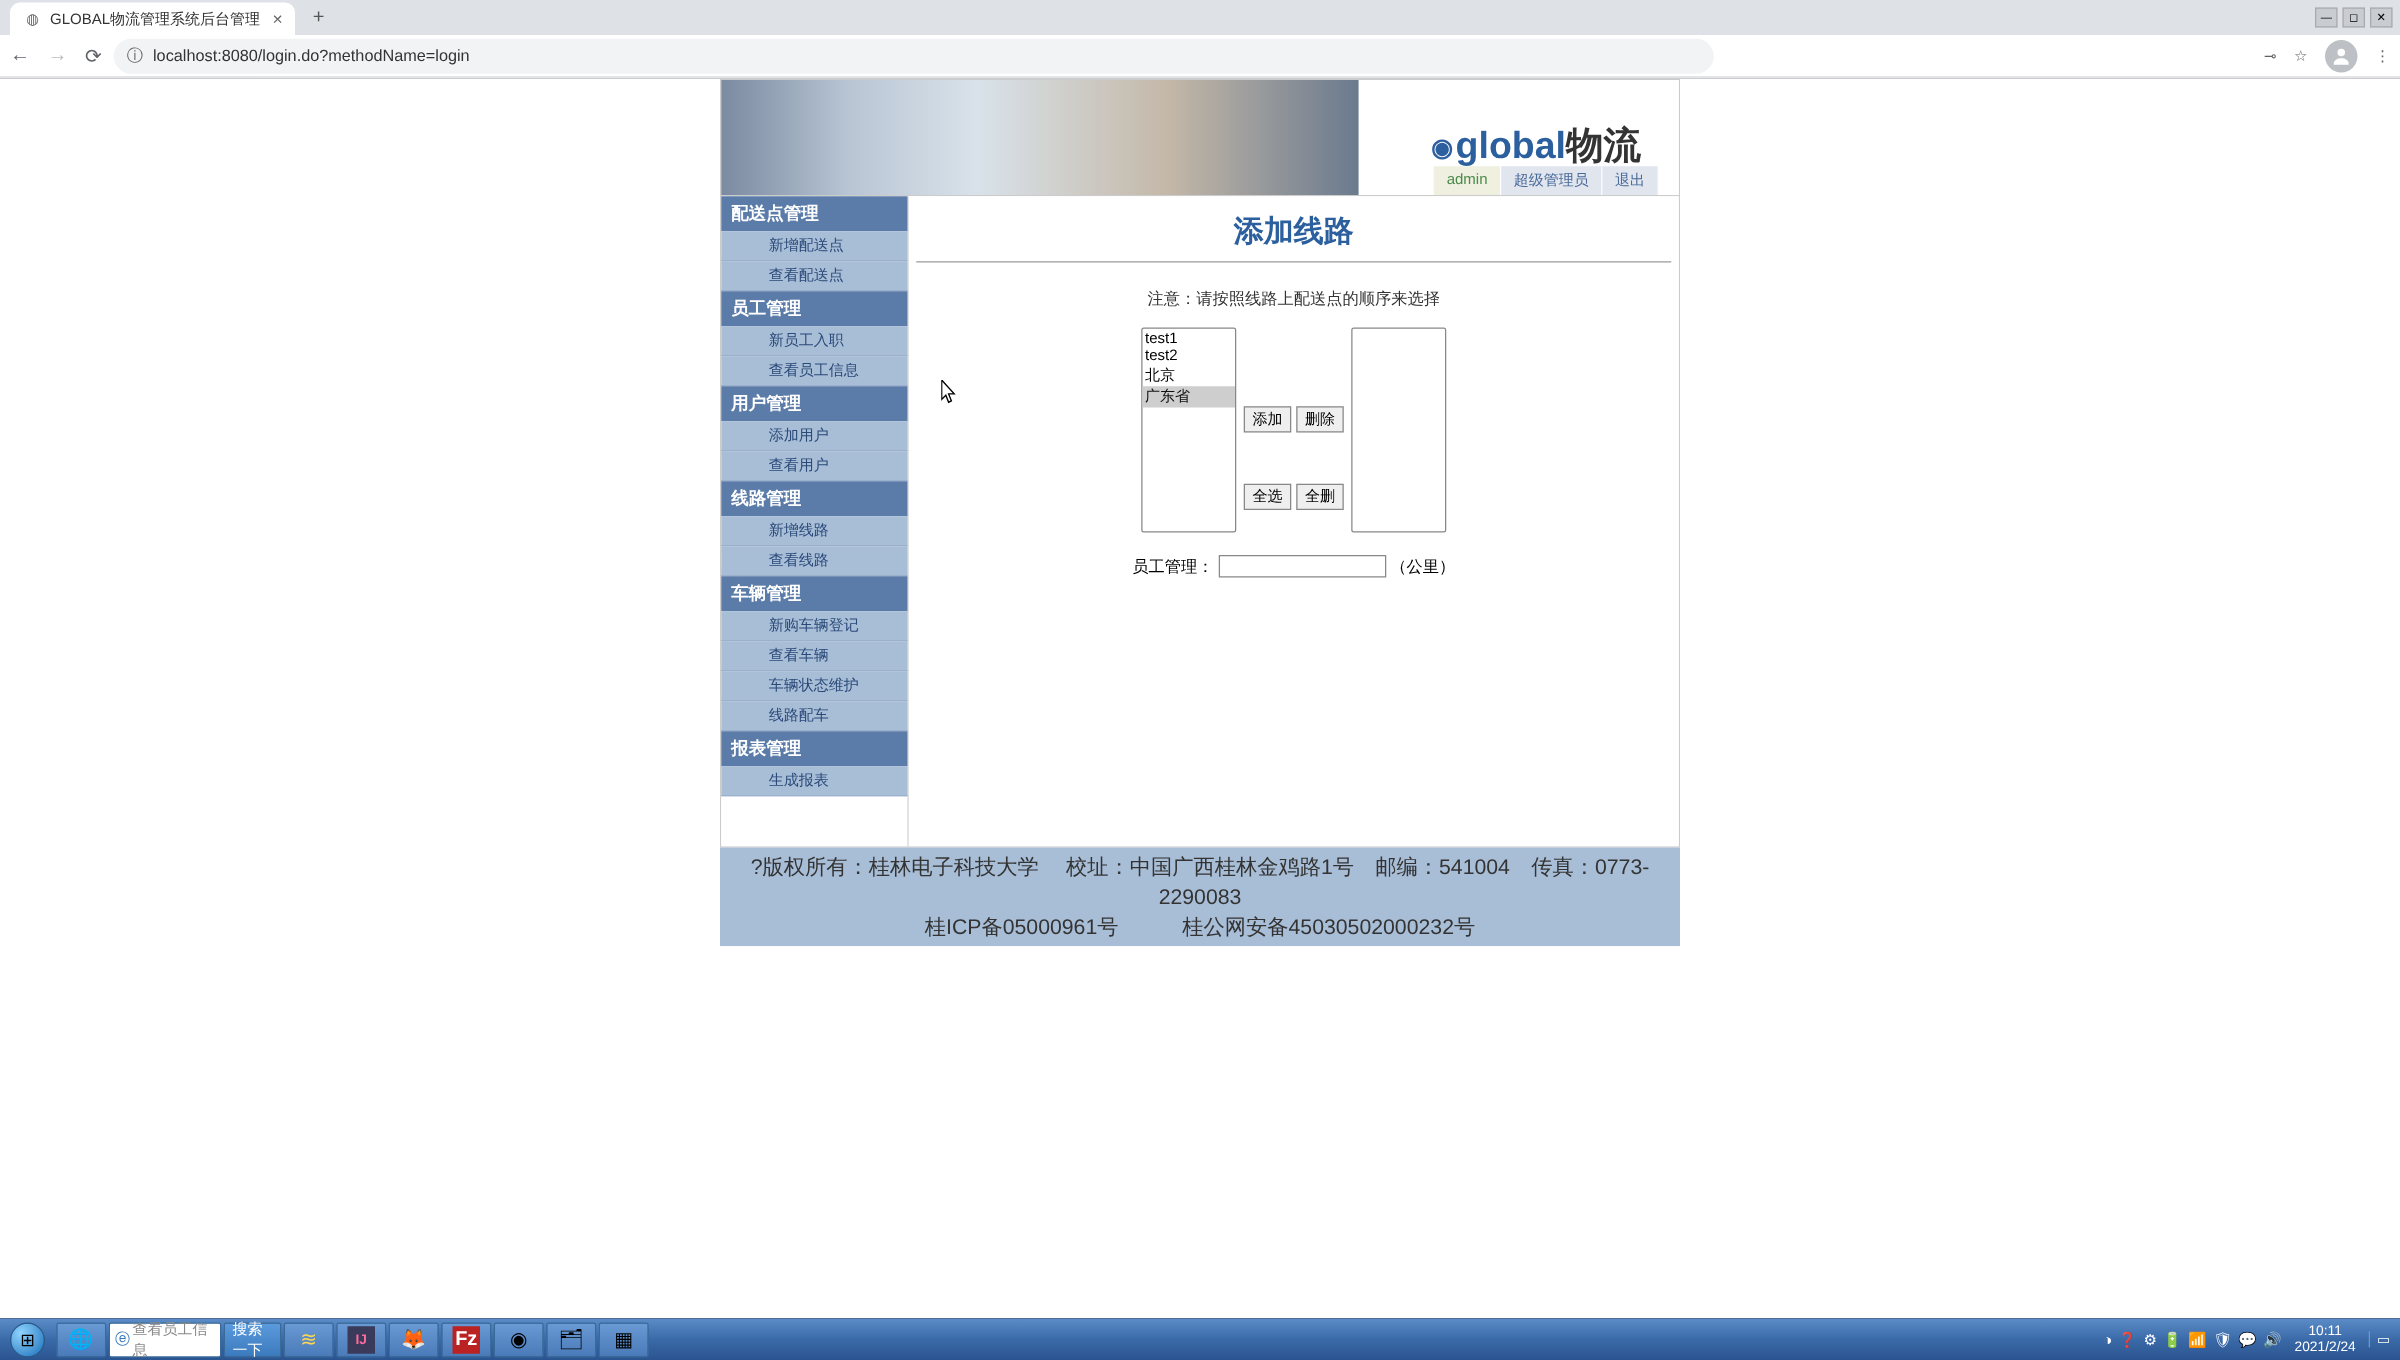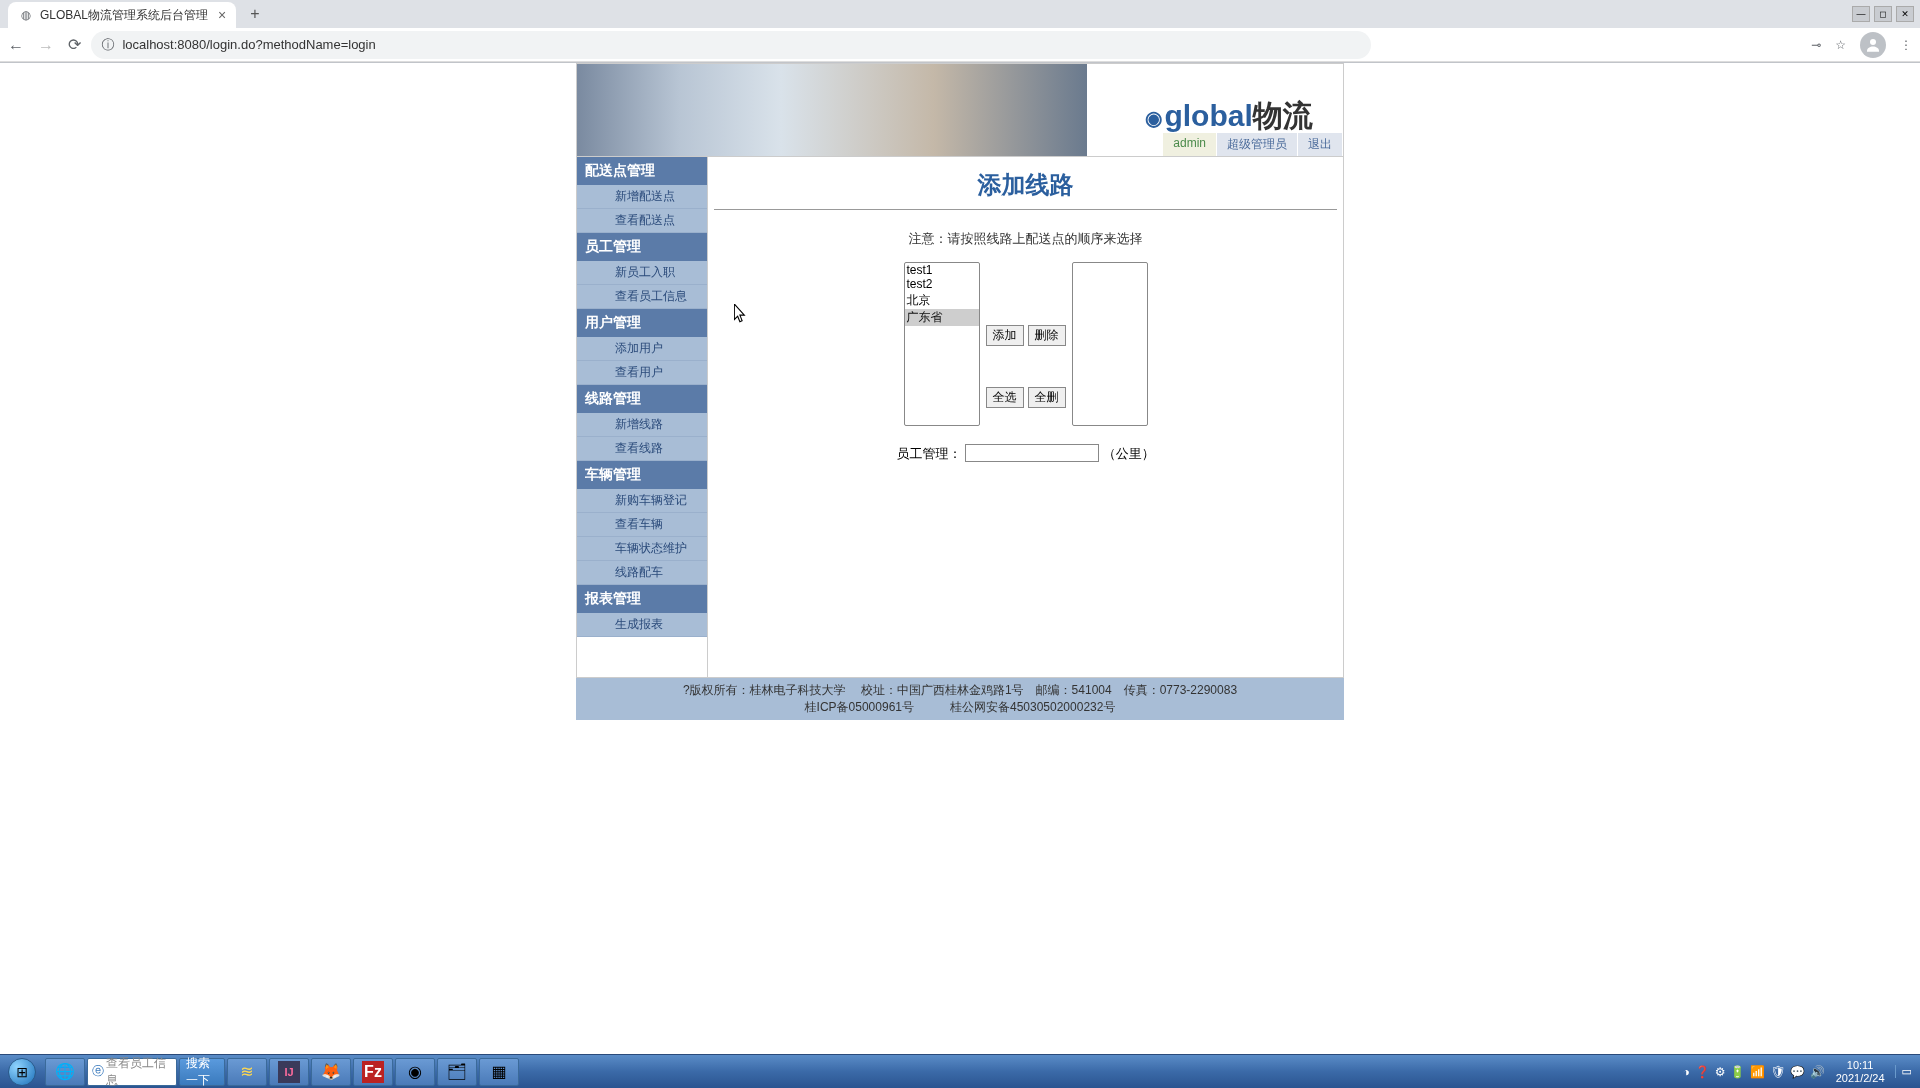--- a/index.html
+++ b/index.html
@@ -24,26 +24,26 @@
 .avatar { width: 26px; height: 26px; border-radius: 50%; background: #bdc1c6; display: flex; align-items: center; justify-content: center; color: #fff; }
 
 
 .page-wrap { width: 768px; margin: 0 auto; }
 .header-banner { display: flex; border: 1px solid #ccc; border-bottom: none; }
 .banner-img { width: 510px; height: 92px; background: linear-gradient(90deg, #7a8aa0 0%, #b8c5d4 20%, #d9e2ea 40%, #c4b8a8 70%, #6a7a8e 100%); position: relative; }
 .banner-right { flex: 1; background: #fff; position: relative; }
 .logo { position: absolute; top: 32px; left: 58px; font-size: 30px; font-weight: bold; color: #333; }
 .logo-globe { color: #2b5f9e; font-size: 20px; vertical-align: middle; margin-right: 2px; }
 .logo-blue { color: #2b5f9e; }
-.user-strip { position: absolute; bottom: 0; right: 0; display: flex; font-size: 12px; }
+.user-strip { position: absolute; bottom: 0; right: 16px; display: flex; font-size: 12px; }
 .user-strip span { padding: 3px 10px; background: #e0e5ee; color: #4a6a9a; border-right: 1px solid #fff; }
 .user-strip span:first-child { color: #4a8a4a; background: #f0f0e0; }
 
 .main-layout { display: flex; border: 1px solid #ccc; }
-.sidebar { width: 131px; background: #fff; border-right: 1px solid #ccc; }
+.sidebar { width: 150px; background: #fff; border-right: 1px solid #ccc; }
 .menu-header { background: #5b7ba8; color: #fff; padding: 5px 8px; font-size: 14px; font-weight: bold; }
 .menu-item { background: #a8bdd6; color: #2a4a7a; padding: 3px 8px 3px 38px; font-size: 12px; border-bottom: 1px solid #9ab0cc; cursor: pointer; }
 .sidebar-blank { height: 40px; }
 
 .content { flex: 1; background: #fff; }
 .page-title { text-align: center; font-size: 24px; font-weight: bold; color: #2b5f9e; padding: 12px 0 8px; border-bottom: 1px solid #999; margin: 0 6px; }
 .notice { text-align: center; color: #333; font-size: 13px; padding: 20px 0 14px; }
 
 .dual-list { display: flex; justify-content: center; align-items: center; gap: 6px; }
 .list-box { width: 76px; height: 164px; }
@@ -52,21 +52,21 @@
 .btn-stack { display: flex; flex-direction: column; justify-content: space-between; height: 164px; padding: 22px 0; }
 .btn-row { display: flex; gap: 4px; margin-top: 41px; }
 .btn-row button { font-size: 12px; padding: 1px 6px; border: 1px solid #888; background: #efefef; cursor: pointer; }
 
 .distance-row { text-align: center; padding: 18px 0 6px; font-size: 13px; }
 .distance-row input { width: 134px; border: 1px solid #888; height: 18px; padding: 0 2px; }
 .save-row { text-align: center; padding: 2px 0 50px; }
 .save-row button { font-size: 12px; padding: 1px 8px; border: 1px solid #888; background: #efefef; cursor: pointer; }
 
 .footer { background: #a8bdd6; padding: 4px 0; }
-.footer-text { text-align: center; font-size: 12px; color: #333; line-height: 1.4; }
+.footer-text { text-align: center; font-size: 17px; color: #333; line-height: 1.4; }
 
 
 .fake-cursor { position: absolute; pointer-events: none; z-index: 1000; width: 14px; height: 20px; }
 
 
 .taskbar { position: fixed; bottom: 0; left: 0; right: 0; height: 34px; background: linear-gradient(180deg, #5a8cc7 0%, #3b6aa8 50%, #2a5490 100%); display: flex; align-items: center; border-top: 1px solid #2a4a7a; }
 .start-btn { width: 44px; height: 34px; display: flex; align-items: center; justify-content: center; }
 .start-orb { width: 28px; height: 28px; border-radius: 50%; background: radial-gradient(circle at 30% 30%, #8fd4ff, #1a6eb8); border: 1px solid #2a5a8a; display: flex; align-items: center; justify-content: center; font-size: 14px; }
 .task-item { height: 28px; margin: 0 1px; padding: 0 6px; display: flex; align-items: center; background: linear-gradient(180deg, #6a9ad4 0%, #4a7ab8 100%); border: 1px solid #3a6a9a; border-radius: 2px; cursor: pointer; min-width: 40px; justify-content: center; }
 .task-item.search { background: #fff; width: 90px; justify-content: flex-start; color: #888; font-size: 12px; padding: 0 4px; }

